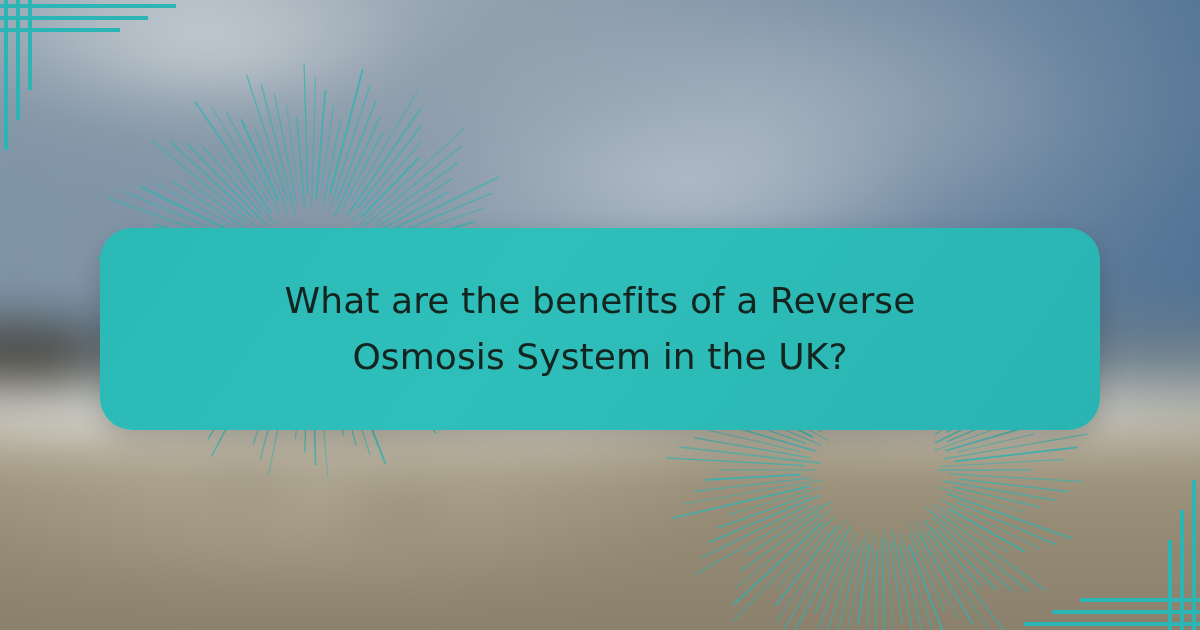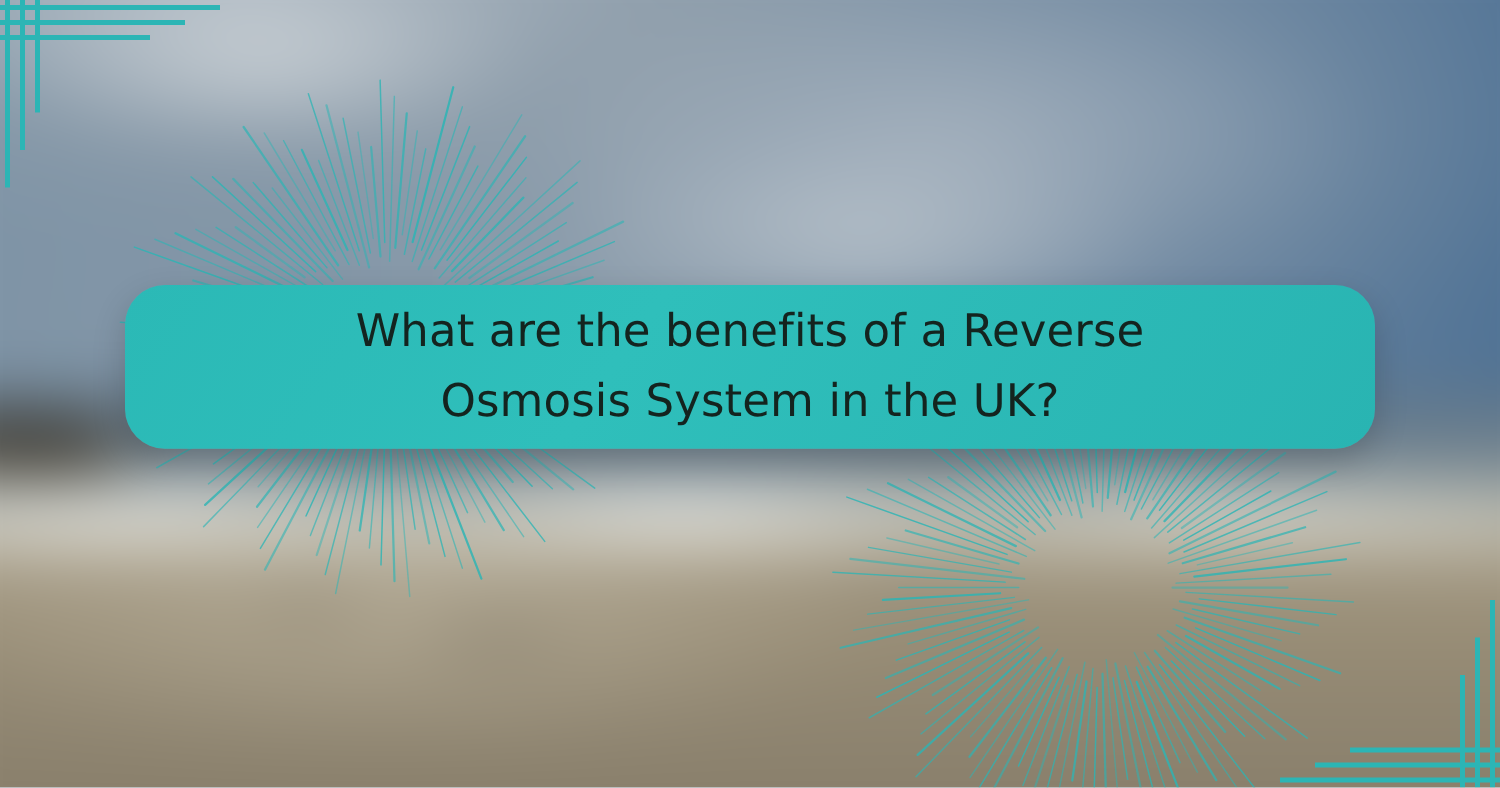--- a/index.html
+++ b/index.html
@@ -143,21 +143,21 @@
     position: absolute;
     background: #2cb5b5;
   }
 
   
   .card {
     position: absolute;
     left: 100px;
     top: 228px;
     width: 1000px;
-    height: 131px;
+    height: 202px;
     border-radius: 32px;
     background: linear-gradient(125deg, #2bb9b6 0%, #2fbfbb 40%, #29b4b2 100%);
     box-shadow: 0 10px 26px rgba(0,0,0,0.18);
     display: flex;
     align-items: center;
     justify-content: center;
     box-sizing: border-box;
     padding: 0 60px;
   }
   .card-title {

